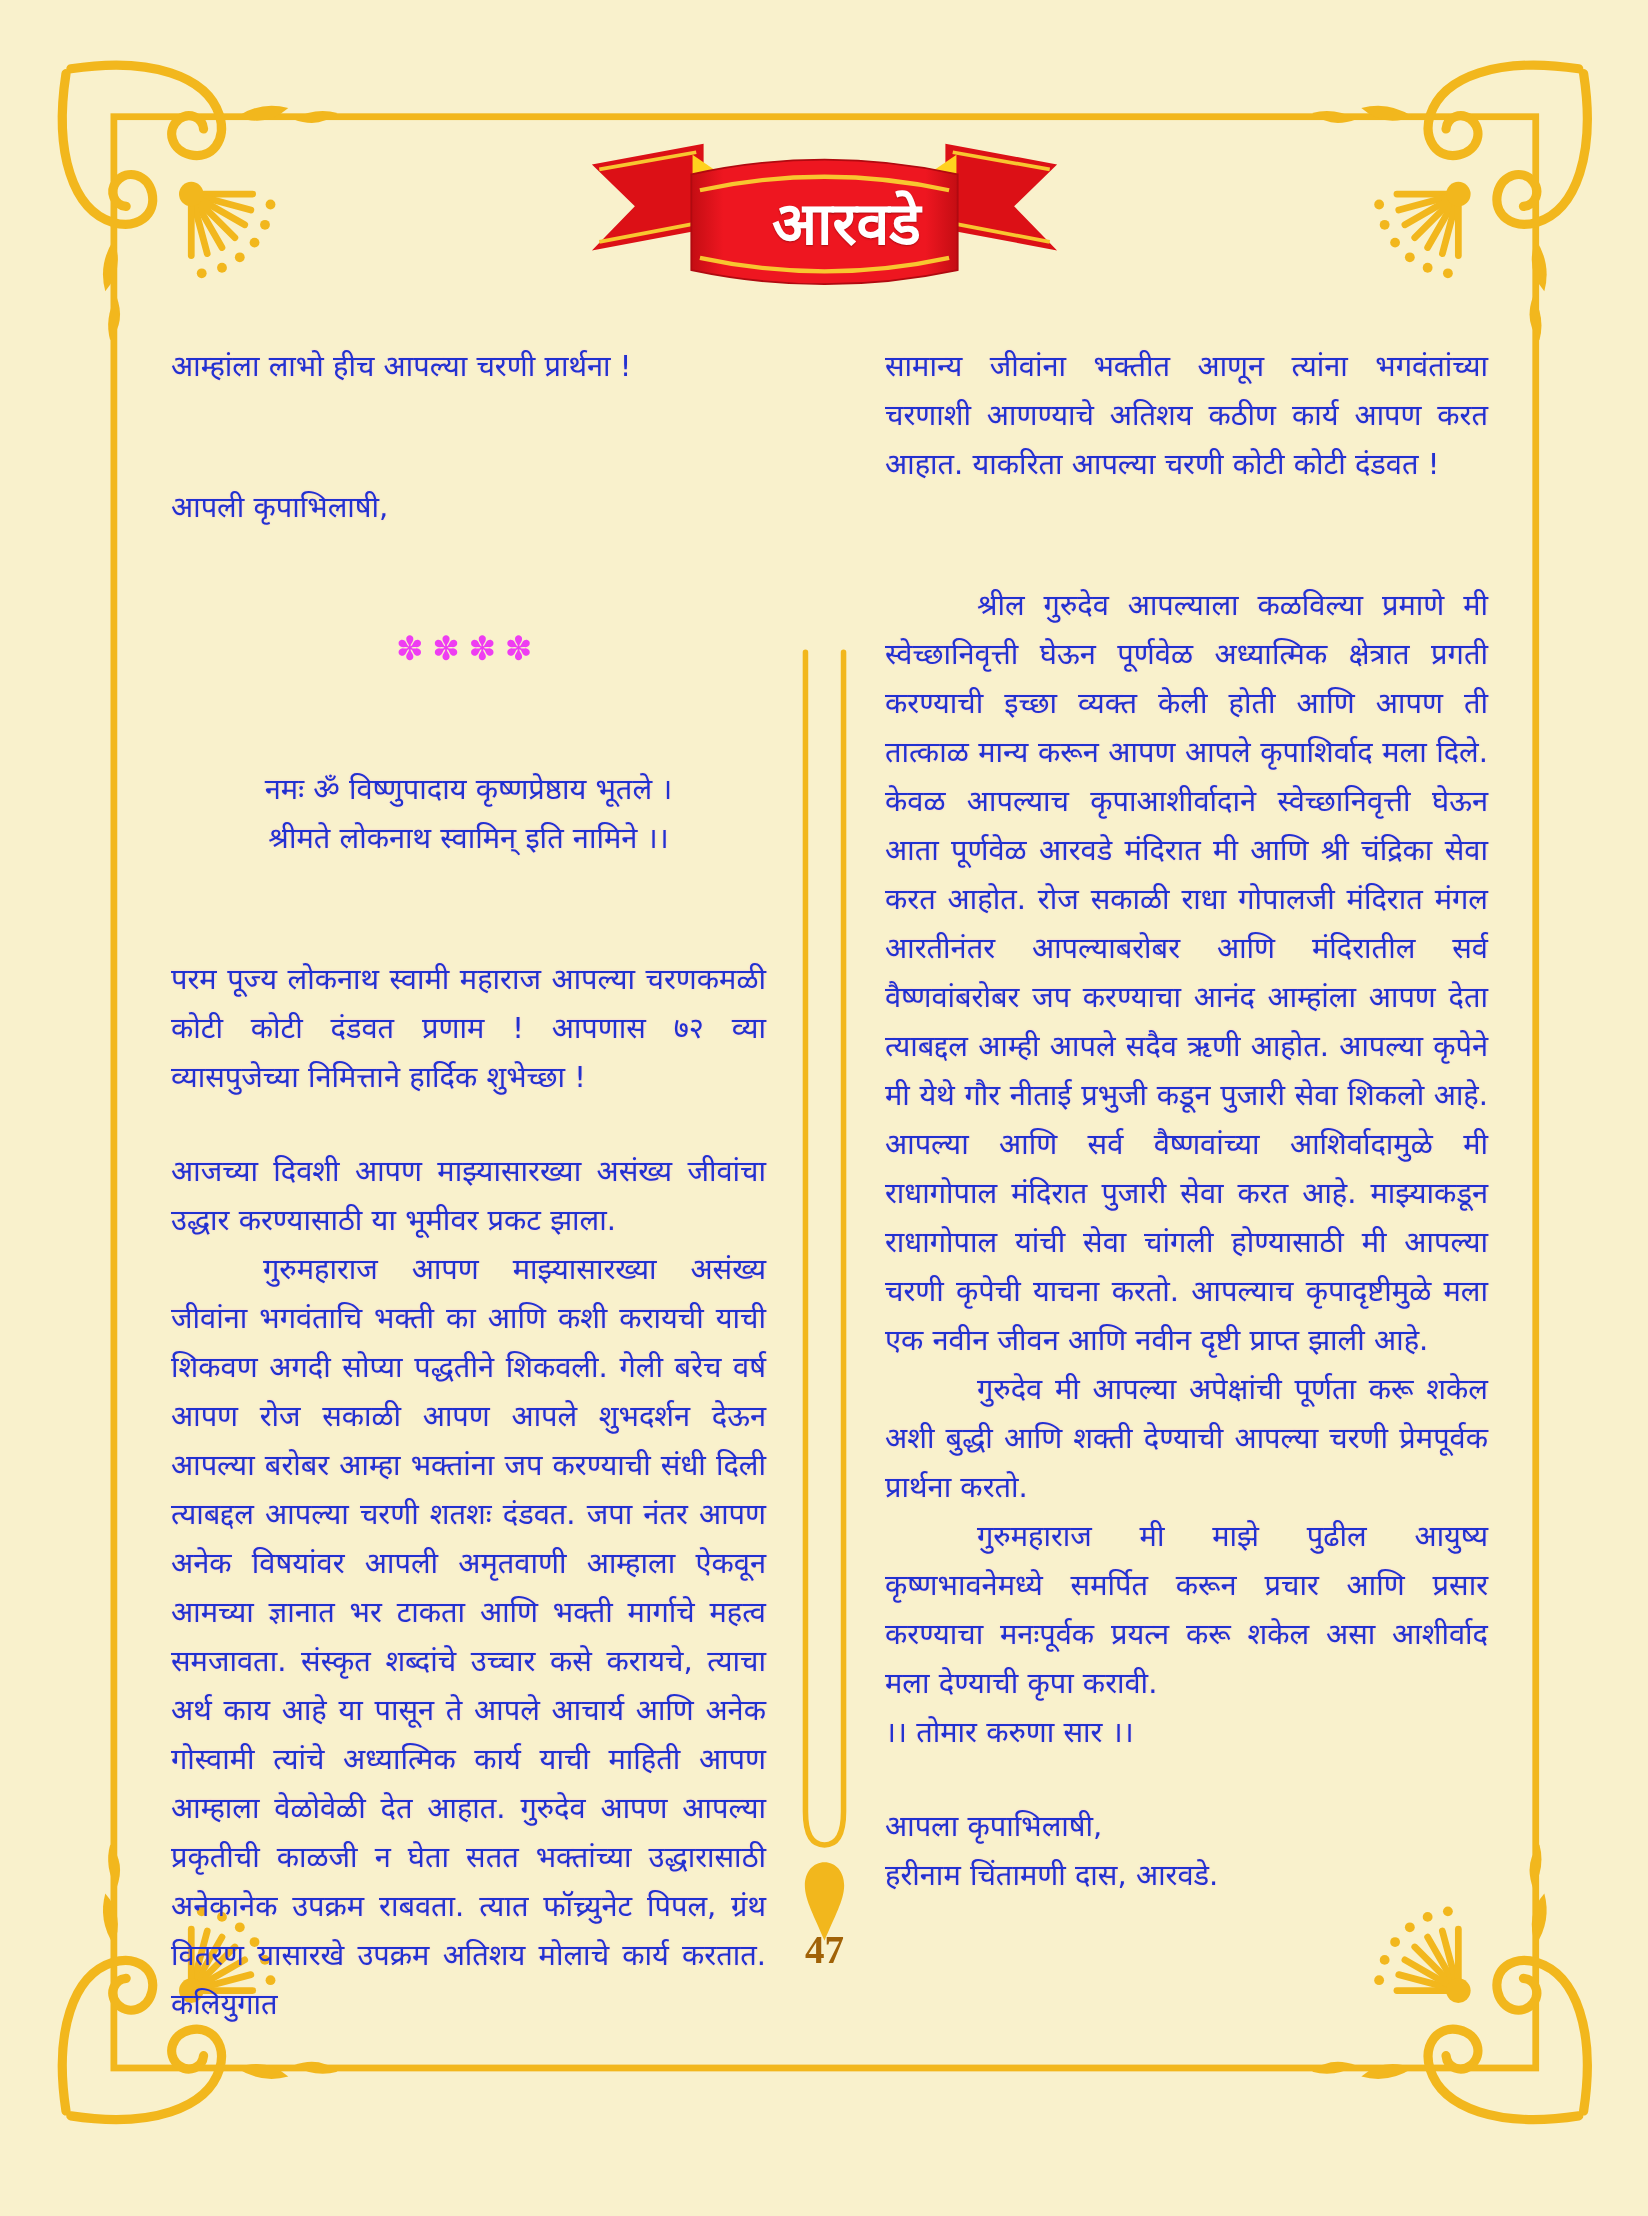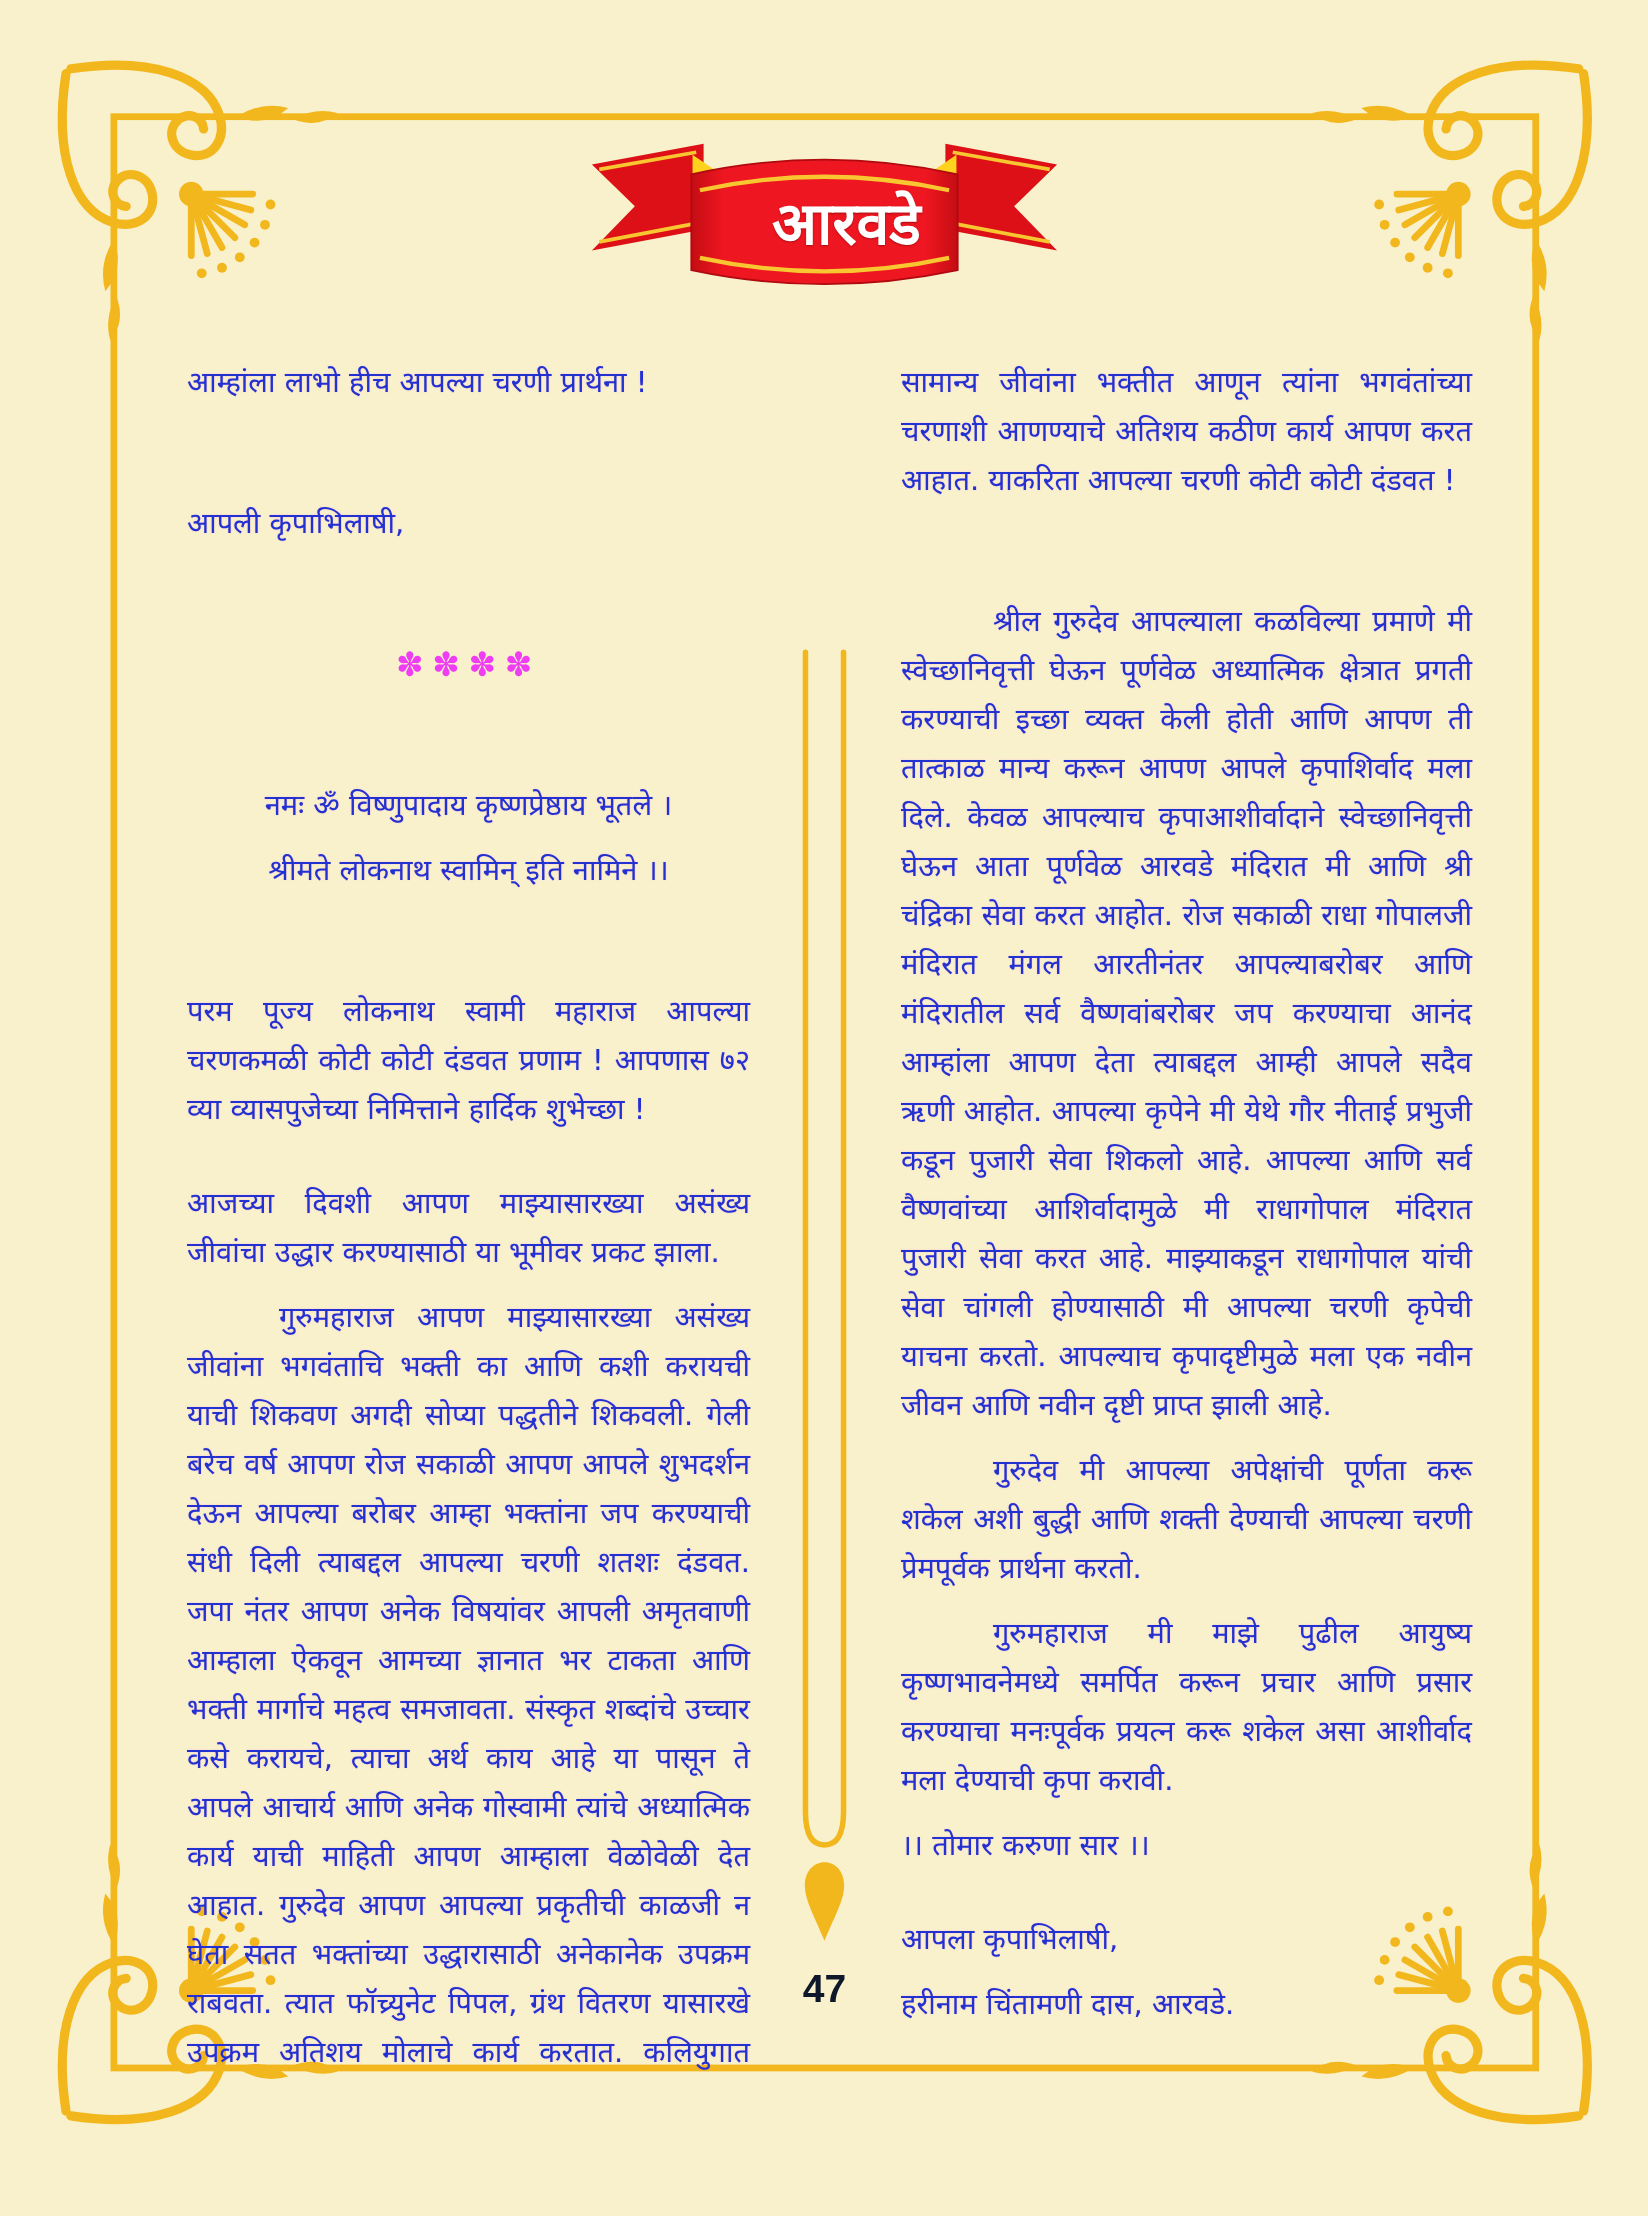--- a/index.html
+++ b/index.html
@@ -23,37 +23,37 @@
   
   .col{
     position:absolute;top:342px;
     color:#2132d0;
     font-size:29px;line-height:49px;
     text-align:justify;
     text-shadow:0 0 1.8px rgba(255,70,255,.28);
   }
   .col-left{left:171px;width:595px;}
   .col-right{left:885px;width:603px;}
-  .col p{margin:16px;}
+  .col p{margin:0;}
   .indent{text-indent:92px;}
   .justify-last{text-align-last:justify;}
   .center{text-align:center;}
   .gap-s{margin-top:45px !important;}
   .gap-m{margin-top:92px !important;}
   .stars{
     color:#ee3df2;font-size:33px;letter-spacing:8.6px;
     text-align:center;text-shadow:none;font-weight:bold;
   }
   .verse{text-align:left;}
   
   .page-number{
-    position:absolute;left:0;top:1967px;width:1649px;
-    text-align:center;color:#0f172a;
+    position:absolute;left:0;top:1927px;width:1649px;
+    text-align:center;color:#a16207;
     font-size:39px;font-weight:bold;
-    font-family:Liberation Sans, sans-serif;
+    font-family:Liberation Serif, serif;
   }
 </style>
 </head>
 <body>
 
 <div class="page">
 
   <svg class="ornaments" width="1649" height="2216" viewBox="0 0 2684 3608">
     <defs>
       <g id="flourish">

